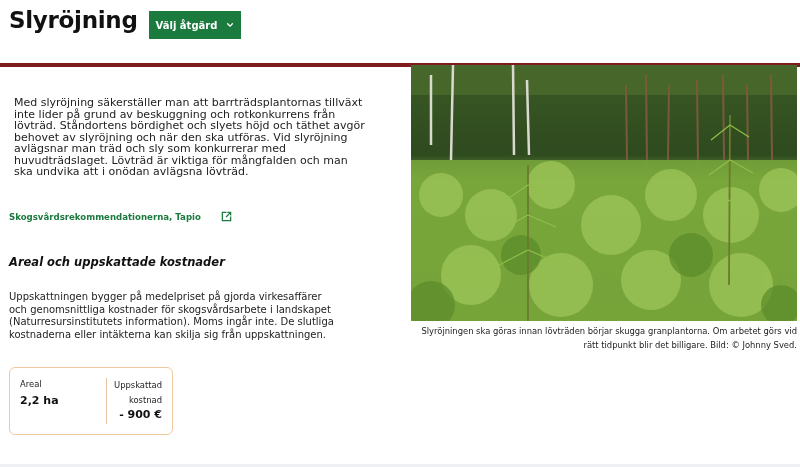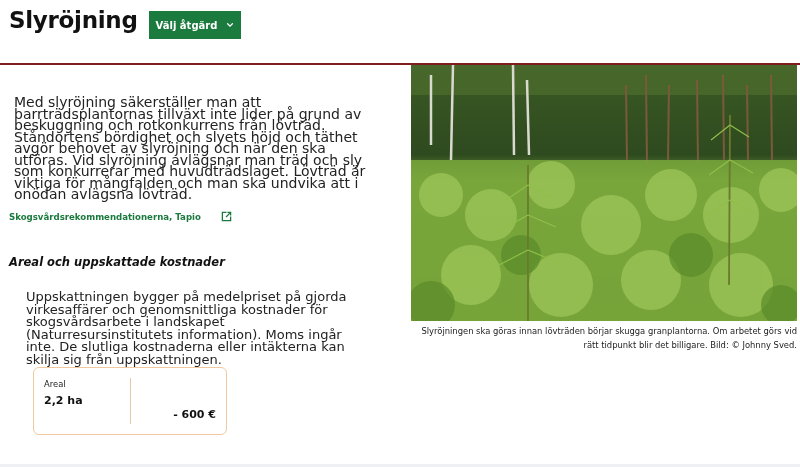--- a/index.html
+++ b/index.html
@@ -1,26 +1,26 @@
 <!DOCTYPE html>
 <html><head>
 <meta charset="utf-8">
 <style>
   html, body { margin:0; padding:0; }
   body { width:800px; height:467px; background:#ffffff; font-family:"DejaVu Sans", sans-serif; color:#1a1a1a; position:relative; overflow:hidden; }
-  .header { position:absolute; left:0; top:0; width:800px; height:63px; border-bottom:2px solid #7f1d1d; }
+  .header { position:absolute; left:0; top:0; width:800px; height:63px; border-bottom:4px solid #7f1d1d; }
   .title { position:absolute; left:9px; top:7px; font-size:23px; font-weight:bold; letter-spacing:-0.3px; color:#111; }
   .action-btn { position:absolute; left:149px; top:11px; width:92px; height:28px; background:#1b7a3e; color:#fff; border:none; font-size:10px; font-weight:bold; display:flex; align-items:center; justify-content:center; gap:9px; box-sizing:border-box; font-family:"DejaVu Sans", sans-serif; cursor:pointer; }
   .action-btn svg { width:8px; height:8px; }
-  .intro { position:absolute; left:14px; top:97px; width:355px; font-size:14px; line-height:11.5px; color:#222; }
+  .intro { position:absolute; left:14px; top:97px; width:355px; font-size:11px; line-height:11.5px; color:#222; }
   .ext-link { position:absolute; left:9px; top:211px; font-size:8.6px; font-weight:bold; color:#1b7a3e; display:flex; align-items:center; gap:20px; text-decoration:none; }
   .ext-link svg { width:11px; height:11px; }
   .section-title { position:absolute; left:9px; top:255px; font-size:11.5px; font-weight:bold; color:#111;font-style:italic; }
-  .estimate-text { position:absolute; left:26px; top:291px; width:330px; font-size:13px; line-height:12.5px; color:#222; }
-  .cost-card { position:absolute; left:9px; top:367px; width:194px; height:68px; border:1.5px solid #f0c9a0; border-radius:6px; box-sizing:border-box;margin-left:24px; }
+  .estimate-text { position:absolute; left:9px; top:291px; width:330px; font-size:10px; line-height:12.5px; color:#222; }
+  .cost-card { position:absolute; left:9px; top:367px; width:164px; height:68px; border:1.5px solid #f0c9a0; border-radius:6px; box-sizing:border-box; }
   .card-divider { position:absolute; left:96px; top:10px; width:1px; height:46px; background:#e8c6a4; }
   .area-label { position:absolute; left:10px; top:11px; font-size:8.4px; color:#222; }
   .area-value { position:absolute; left:10px; top:26px; font-size:11px; font-weight:bold; color:#111; }
   .cost-label { position:absolute; right:10px; top:10px; width:80px; text-align:right; font-size:8.4px; line-height:15px; color:#222; }
   .cost-value { position:absolute; right:10px; top:40px; font-size:11px; font-weight:bold; color:#111; }
   .photo { position:absolute; left:411px; top:65px; width:386px; height:256px; overflow:hidden; background:#6c9a3a; }
   .caption { position:absolute; left:411px; top:324px; width:386px; font-size:8.4px; line-height:14px; color:#222;text-align:right; }
   .footer-bar { position:absolute; left:0; top:464px; width:800px; height:3px; background:#eef0f3; }
 </style>
 </head>
@@ -46,21 +46,22 @@
   </svg>
 </a>
 
 <div class="section-title">Areal och uppskattade kostnader</div>
 <div class="estimate-text">Uppskattningen bygger på medelpriset på gjorda virkesaffärer och genomsnittliga kostnader för skogsvårdsarbete i landskapet (Naturresursinstitutets information). Moms ingår inte. De slutliga kostnaderna eller intäkterna kan skilja sig från uppskattningen.</div>
 
 <div class="cost-card">
   <div class="area-label">Areal</div>
   <div class="area-value">2,2 ha</div>
   <div class="card-divider"></div>
-  <div class="cost-value">- 600 €</div>
+  <div class="cost-label">Uppskattad kostnad</div>
+  <div class="cost-value">- 900 €</div>
 </div>
 
 <div class="photo">
   <svg width="386" height="256" viewBox="0 0 386 256">
     <defs>
       <linearGradient id="bgForest" x1="0" y1="0" x2="0" y2="1">
         <stop offset="0" stop-color="#3c5a25"></stop>
         <stop offset="0.35" stop-color="#2e4a1f"></stop>
         <stop offset="0.45" stop-color="#6f9a38"></stop>
         <stop offset="1" stop-color="#5f8c2c"></stop>

